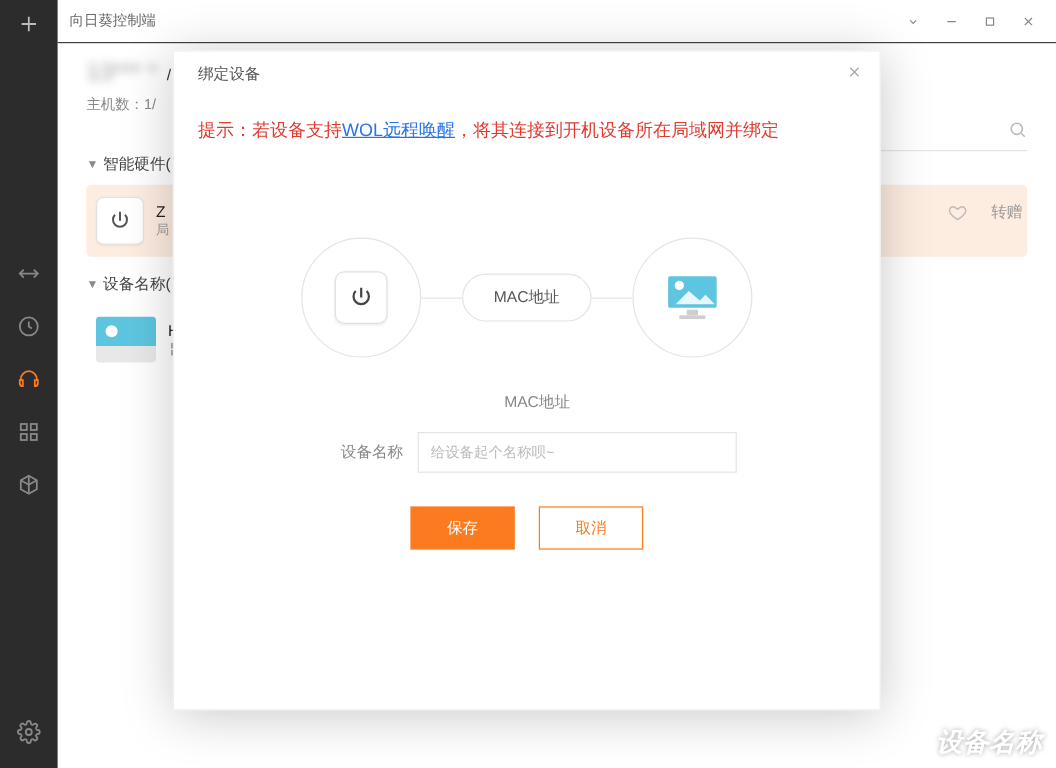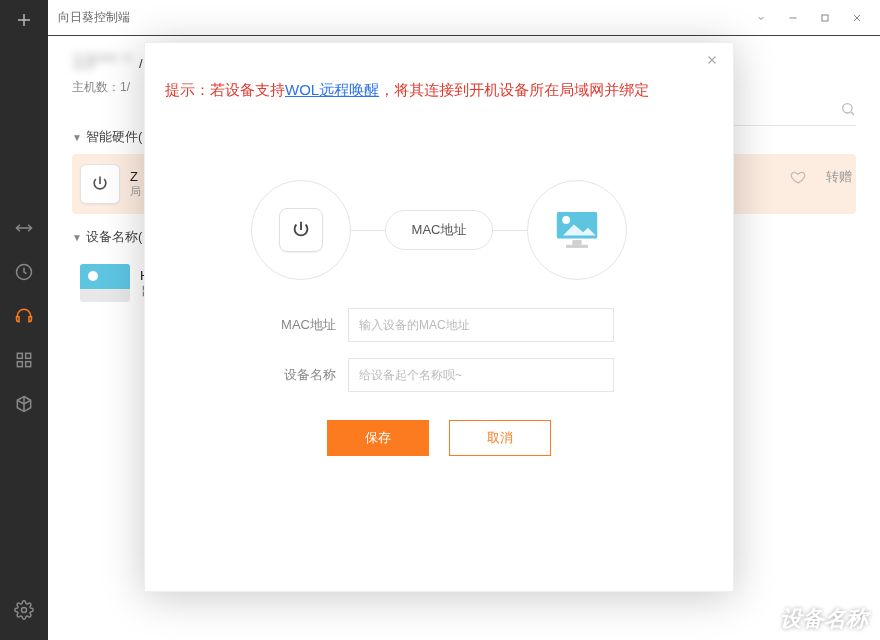--- a/index.html
+++ b/index.html
@@ -53,21 +53,21 @@
   .line { width: 34px; height: 1px; background: #e4e4e4; }
   .mid-pill { border: 1px solid #e4e4e4; border-radius: 999px; padding: 10px 26px; font-size: 13px; color: #555; }
   .monitor-svg { width: 50px; height: 42px; }
   .modal-desc { text-align: center; font-size: 13px; color: #555; margin-top: 36px; }
   .form { margin-top: 28px; display: flex; flex-direction: column; gap: 16px; align-items: center; }
   .form-row { display: flex; align-items: center; gap: 12px; }
   .form-label { width: 72px; text-align: right; font-size: 13px; color: #888; }
   .form-input { width: 266px; height: 34px; border: 1px solid #e4e4e4; padding: 0 10px; font-size: 12px; outline: none; }
   .form-input::placeholder { color: #bbb; }
   .btn-row { display: flex; gap: 20px; margin-top: 28px; justify-content: center; }
-  .btn { width: 102px; height: 36px; font-size: 13px; display:flex; align-items:center; justify-content:center; cursor: pointer; }
+  .btn { width: 87px; height: 36px; font-size: 13px; display:flex; align-items:center; justify-content:center; cursor: pointer; }
   .btn-primary { background: #fd7b1f; color: #fff; border: none; }
   .btn-secondary { background: #fff; color: #fd7b1f; border: 1px solid #fd7b1f; }
   .watermark { position: absolute; right: 12px; bottom: 6px; font-size: 22px; font-weight: bold; color: #fff; font-style: italic; text-shadow: 0 0 4px rgba(0,0,0,0.35); pointer-events: none; }
   .sidebar-group { margin-top: 166px; display:flex; flex-direction:column; }
 </style>
 </head>
 <body>
 
 <div class="app">
   <div class="sidebar">
@@ -209,20 +209,21 @@
               </svg>
           </span>
         </div>
       </div>
     </div>
   </div>
 </div>
 
 <div class="modal">
   <div class="modal-head">
+    <div class="modal-title">绑定设备</div>
     <div class="modal-close">
       <svg width="14" height="14" viewBox="0 0 24 24" stroke="currentColor" stroke-width="2">
           <line x1="6" y1="6" x2="18" y2="18"></line>
           <line x1="18" y1="6" x2="6" y2="18"></line>
         </svg>
     </div>
   </div>
   <div class="modal-hint">
     <span>提示：若设备支持</span><a href="#">WOL远程唤醒</a><span>，将其连接到开机设备所在局域网并绑定</span>
   </div>
@@ -247,21 +248,20 @@
         <rect x="26" y="40" width="12" height="6" fill="#cfcfcf"></rect>
         <rect x="18" y="46" width="28" height="4" fill="#cfcfcf"></rect>
       </svg>
     </div>
   </div>
 
 
   <div class="form">
     <div class="form-row">
       <div class="form-label">MAC地址</div>
-      <input class="form-input" placeholder="输入设备的MAC地址" style="">
     </div>
     <div class="form-row">
       <div class="form-label">设备名称</div>
       <input class="form-input" placeholder="给设备起个名称呗~" style="">
     </div>
   </div>
 
   <div class="btn-row">
     <button class="btn btn-primary">保存</button>
     <button class="btn btn-secondary">取消</button>

